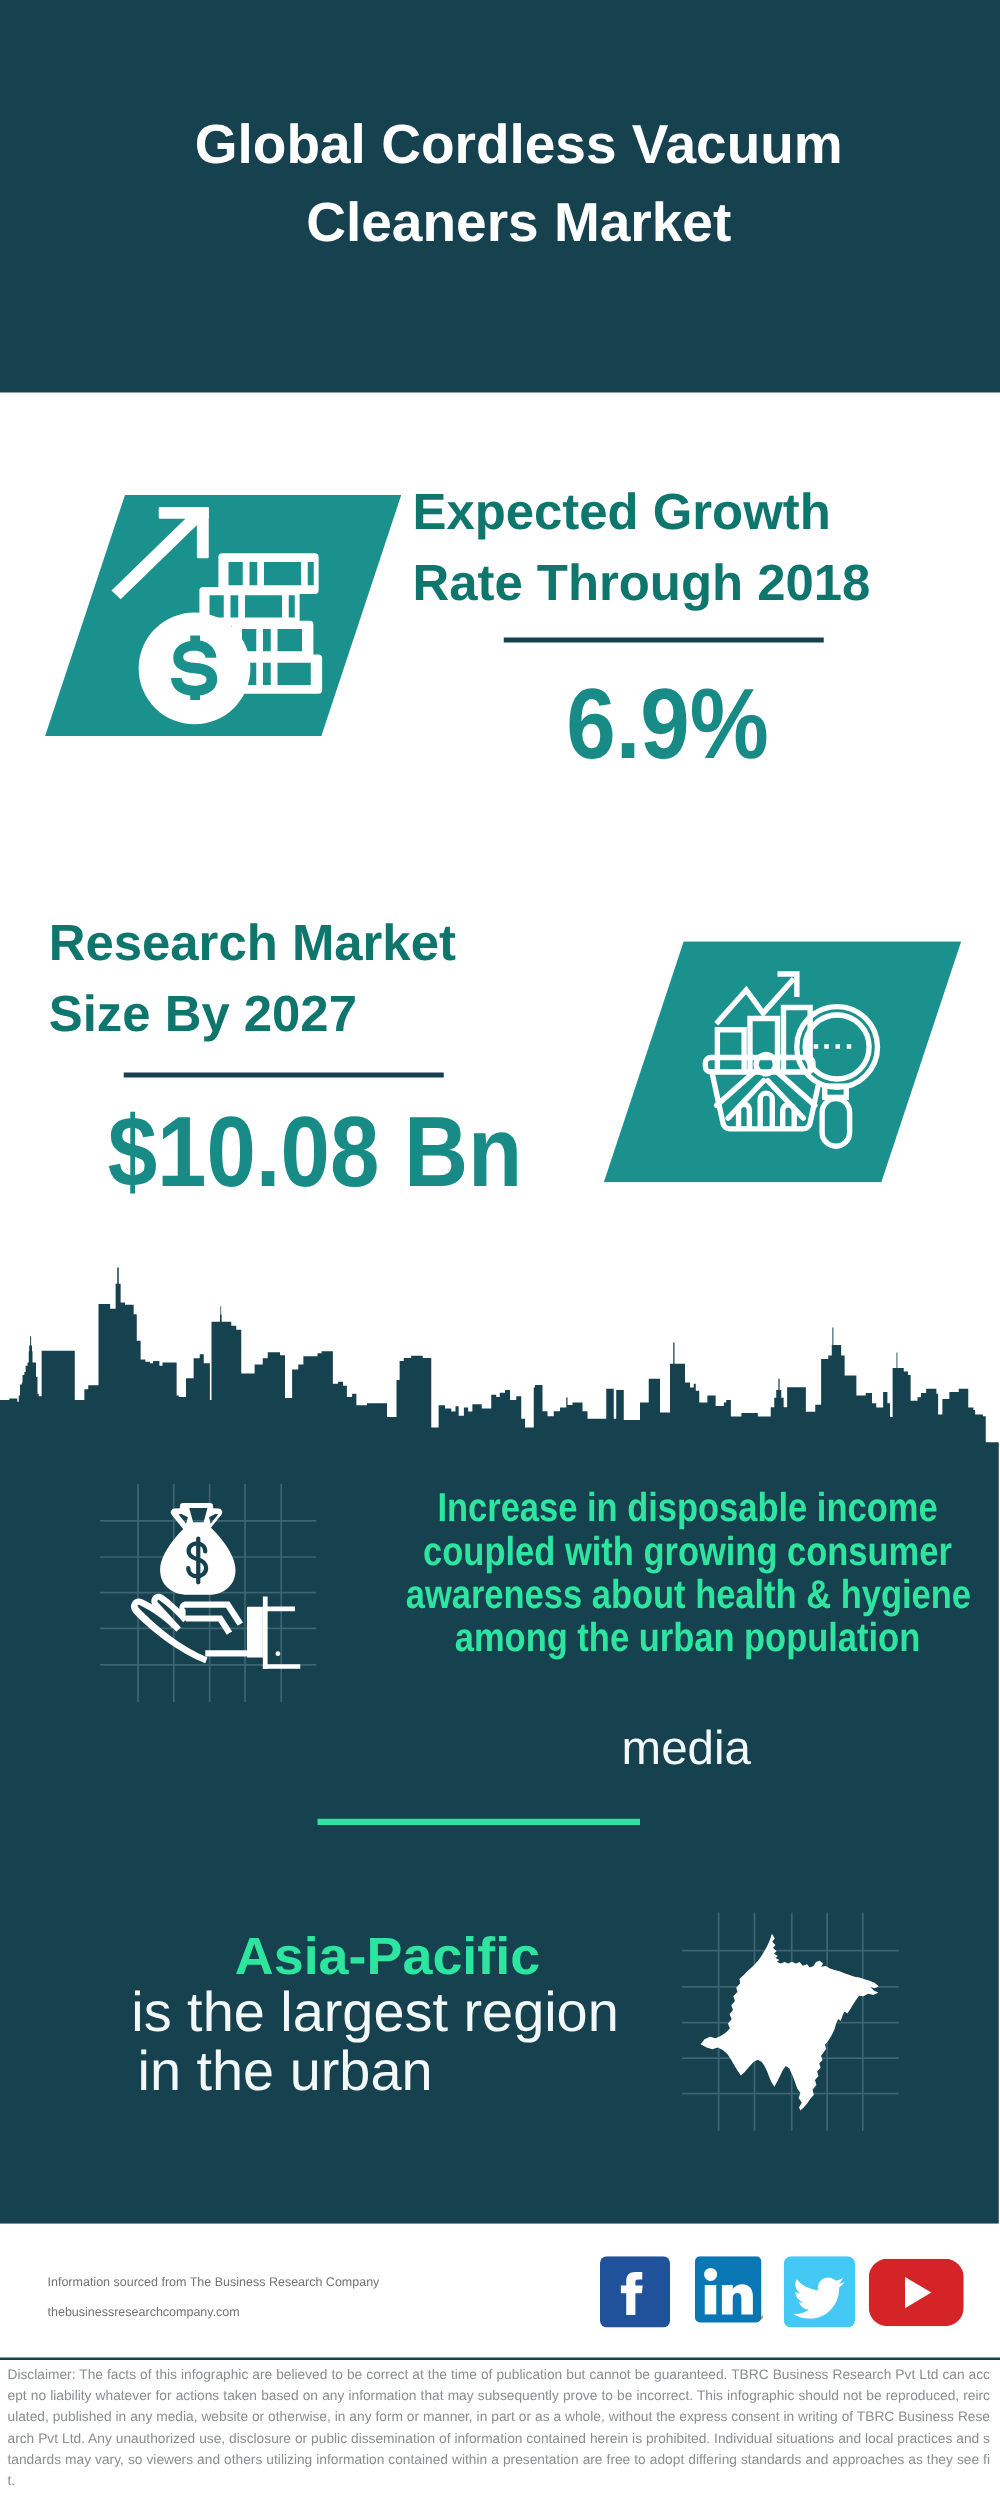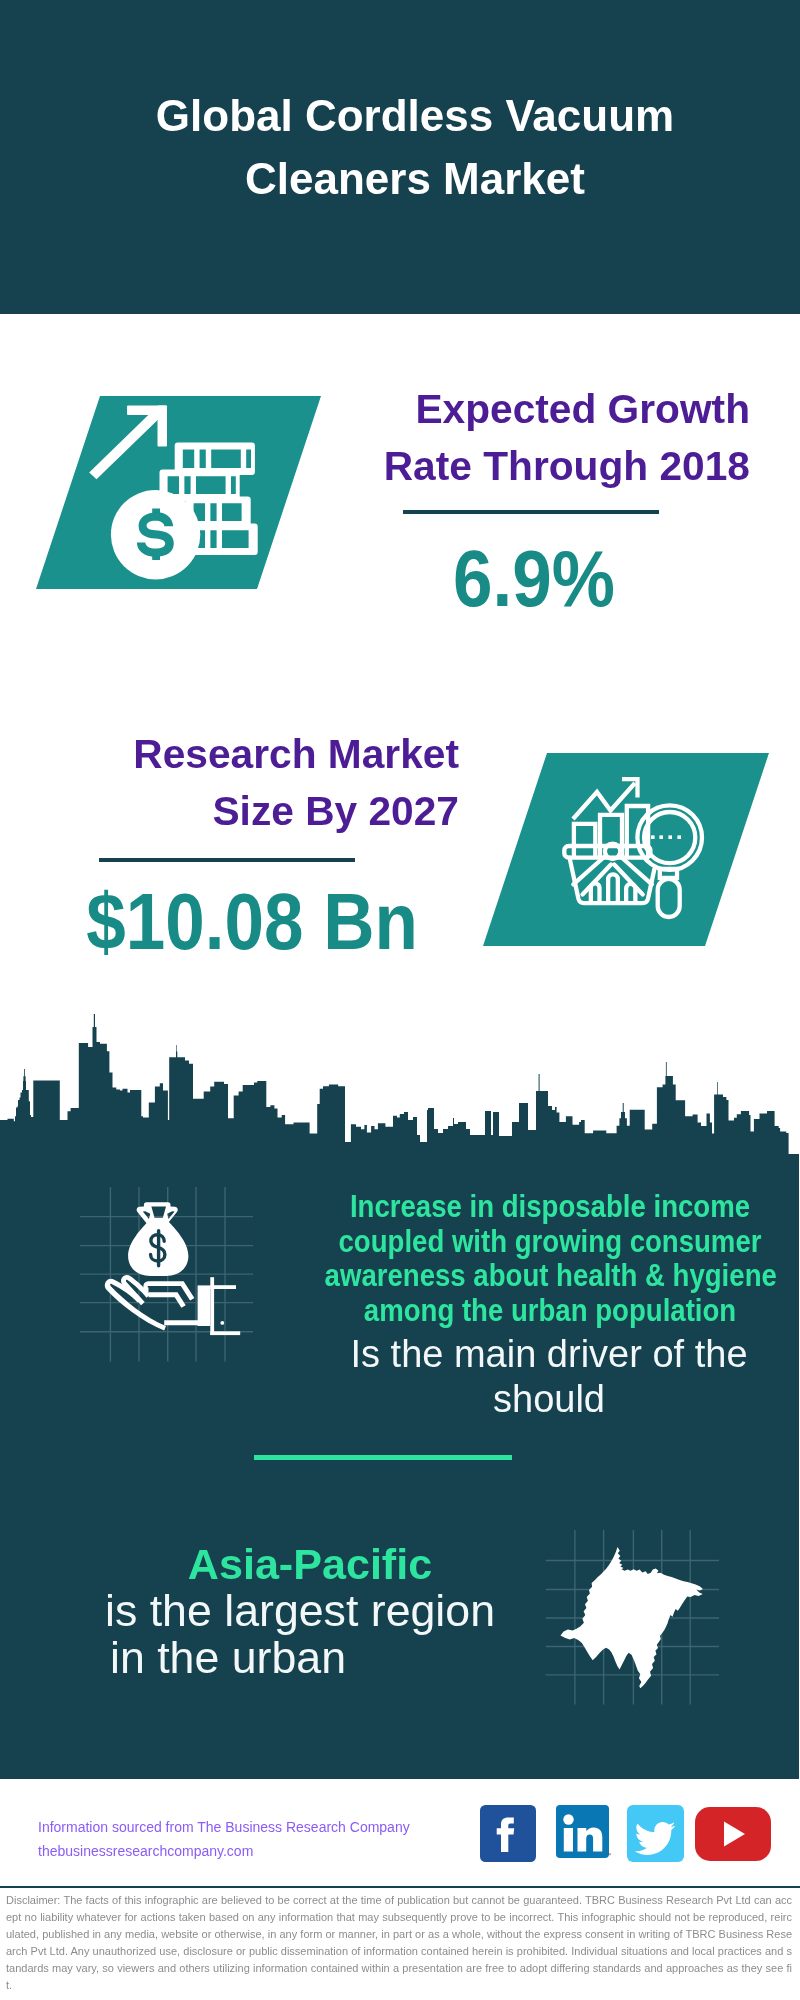--- a/index.html
+++ b/index.html
@@ -10,22 +10,22 @@
   
   .header { position:absolute; left:0; top:0; width:800px; height:314px; background:#16414f; }
   .header h1 { position:absolute; left:15px; top:84px; width:800px; text-align:center;
     color:#ffffff; font-size:44px; font-weight:bold; line-height:63px; }
 
   
   .para { position:absolute; background:#1a918c;
      clip-path:polygon(64px 0, 100% 0, calc(100% - 64px) 100%, 0 100%); }
 
   
-  .stat-title { position:absolute; color:#4c1d95; font-size:40.7px; font-weight:bold;
-     line-height:57px; text-align:right; }
+  .stat-title { position:absolute; color:#0f766e; font-size:40.7px; font-weight:bold;
+     line-height:57px; text-align:left; }
   .rule { position:absolute; height:3px; background:#16414f; }
   .stat-value { position:absolute; color:#188b86; font-size:80px; font-weight:bold;
      white-space:nowrap; display:inline-block; transform:scaleX(0.888);
      transform-origin:center top; }
 
   
   .skyline { position:absolute; left:0; top:0; width:800px; height:1160px; }
 
   
   .lower { position:absolute; left:0; top:1154px; width:798.5px; height:625px; background:#16414f; }
@@ -41,21 +41,21 @@
   .grid-lines { position:absolute; }
 
 
   .region-mint { position:absolute; color:#2ee5a0; font-size:42px; font-weight:bold;
      text-align:center; white-space:nowrap; transform:scaleX(1.026); transform-origin:center top; }
   .region-white { position:absolute; color:#f2f7f8; font-size:44.7px; line-height:47px;
      text-align:left; white-space:nowrap; }
 
   
   .footer { position:absolute; left:0; top:1779px; width:800px; height:108px; background:#fff; }
-  .footer-text { position:absolute; left:38px; top:1815px; color:#8b5cf6; font-size:14px;
+  .footer-text { position:absolute; left:38px; top:1815px; color:#737373; font-size:10px;
      line-height:24px; }
   .social { position:absolute; display:block; text-decoration:none; }
   .social svg { display:block; }
   .divider { position:absolute; left:0; top:1886px; width:800px; height:2px; background:#16414f; }
   .disclaimer { position:absolute; left:6px; top:1892px; width:786px; color:#8a8d90;
      font-size:11px; line-height:17.1px; word-break:break-all; text-align:justify; }
 </style>
 </head>
 <body>
 
@@ -202,22 +202,22 @@
       <circle cx="162.3" cy="147.9" r="1.9" fill="#ffffff"></circle>
   </svg>
 
   <div class="mint-text" style="left:300px; top:1189px; width:500px;">
     <span>Increase in disposable income</span><br>
     <span>coupled with growing consumer</span><br>
     <span style="display:inline-block;transform:translateX(-13px)">awareness about health &amp; hygiene</span><br>
     <span>among the urban population</span>
   </div>
   <div class="white-text" style="left:249px; top:1332px; width:600px;">
-    <span>Is the main driver of the</span><br>
-    <span>should</span>
+    <br>
+    <span>media</span>
   </div>
   <div class="mint-rule" style="left:254px; top:1455px; width:258px; height:4.7px;"></div>
 
   <svg class="grid-lines" viewBox="0 0 190 200" width="190" height="200" style="left:540px; top:1520px;">
     <g stroke="#3d6471" stroke-width="1.4" fill="none">
       <line x1="34.9" y1="10" x2="34.9" y2="184.5"></line>
       <line x1="63.6" y1="10" x2="63.6" y2="184.5"></line>
       <line x1="93.4" y1="10" x2="93.4" y2="184.5"></line>
       <line x1="121.7" y1="10" x2="121.7" y2="184.5"></line>
       <line x1="150.2" y1="10" x2="150.2" y2="184.5"></line>

